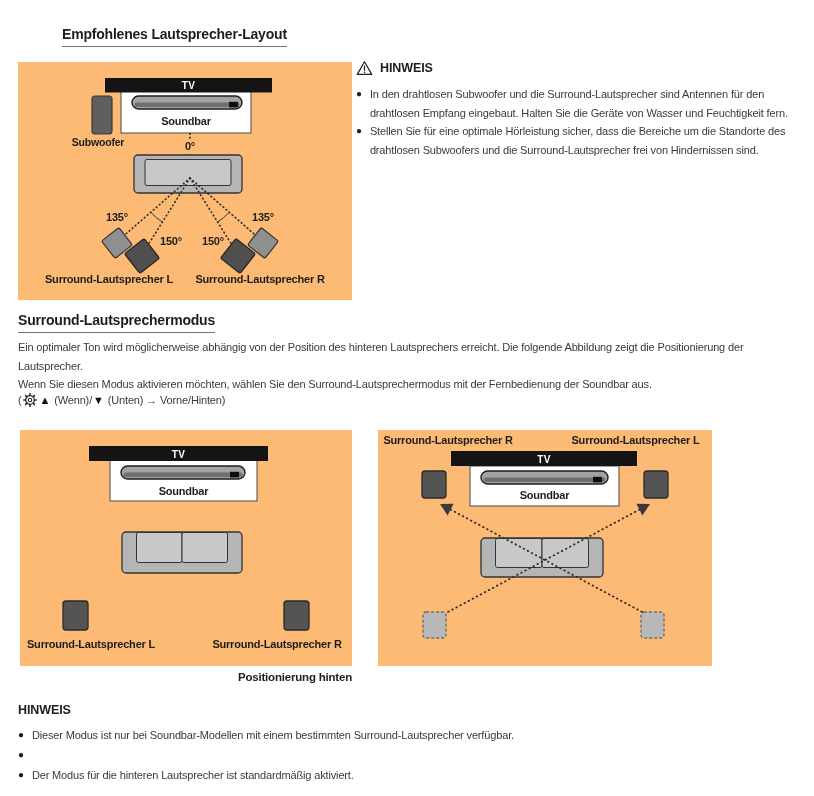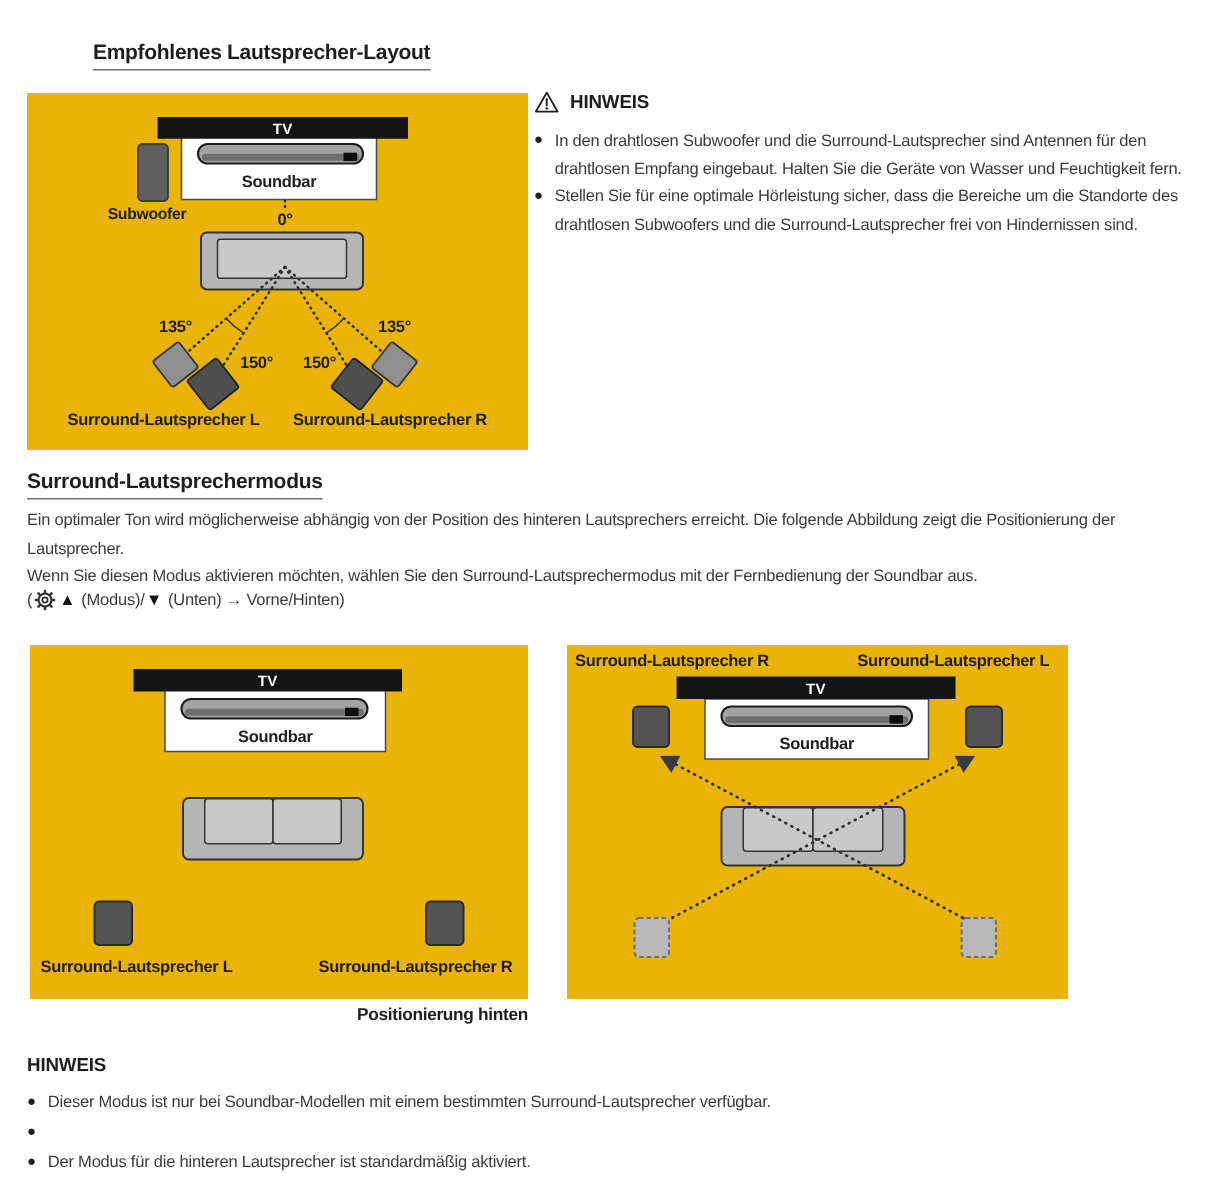--- a/index.html
+++ b/index.html
@@ -5,21 +5,21 @@
   * { margin:0; padding:0; box-sizing:border-box; }
   html,body { width:814px; height:796px; background:#ffffff; }
   body { font-family:"Liberation Sans","DejaVu Sans",sans-serif; color:#3a3a3a; }
   .page { position:relative; width:814px; height:796px; overflow:hidden; }
 
   .sec-title { position:absolute; left:18px; font-size:14px; font-weight:bold; color:#1d1d1d;
                letter-spacing:-0.2px; padding-bottom:4px; border-bottom:1.6px solid #6f6f6f; }
   #title1 { top:26px;margin-left:44px; }
   #title2 { top:312px; }
 
-  .panel { position:absolute; background:#eab308; }
+  .panel { position:absolute; background:#fdba74; }
   #panel1 { left:18px;  top:62px;  width:334px; height:238px; }
   #panel2 { left:20px;  top:430px; width:332px; height:236px; }
   #panel3 { left:378px; top:430px; width:334px; height:236px; }
   .panel svg { display:block; width:100%; height:100%; }
 
   svg text { font-family:"Liberation Sans","DejaVu Sans",sans-serif; font-weight:bold; fill:#1d1d1d; }
   .svg-label { font-size:11px; letter-spacing:-0.2px; }
   .svg-label-sm { font-size:10.5px; letter-spacing:-0.2px; }
   .tv-text { font-size:10px; fill:#ffffff; letter-spacing:0.3px; }
 
@@ -154,21 +154,21 @@
           <line x1="8" y1="13.6" x2="8" y2="15.1"></line>
         <line x1="0.9" y1="8" x2="2.4" y2="8"></line>
           <line x1="13.6" y1="8" x2="15.1" y2="8"></line>
         <line x1="3" y1="3" x2="4.1" y2="4.1"></line>
           <line x1="11.9" y1="11.9" x2="13" y2="13"></line>
         <line x1="3" y1="13" x2="4.1" y2="11.9"></line>
           <line x1="11.9" y1="4.1" x2="13" y2="3"></line>
       </g>
     </svg>
     <span class="tri">▲</span>
-    <span> (Modus)/</span>
+    <span> (Wenn)/</span>
     <span class="tri">▼</span>
     <span> (Unten) → Vorne/Hinten)</span>
   </div>
 
   <div class="panel" id="panel2">
     <svg viewBox="0 0 332 236">
       <rect x="90" y="30" width="147" height="41" fill="#ffffff" stroke="#4a4a4a" stroke-width="1"></rect>
       <rect x="69" y="16" width="179" height="15" fill="#141414"></rect>
       <text x="158.5" y="27.5" text-anchor="middle" class="tv-text">TV</text>
       <g>

